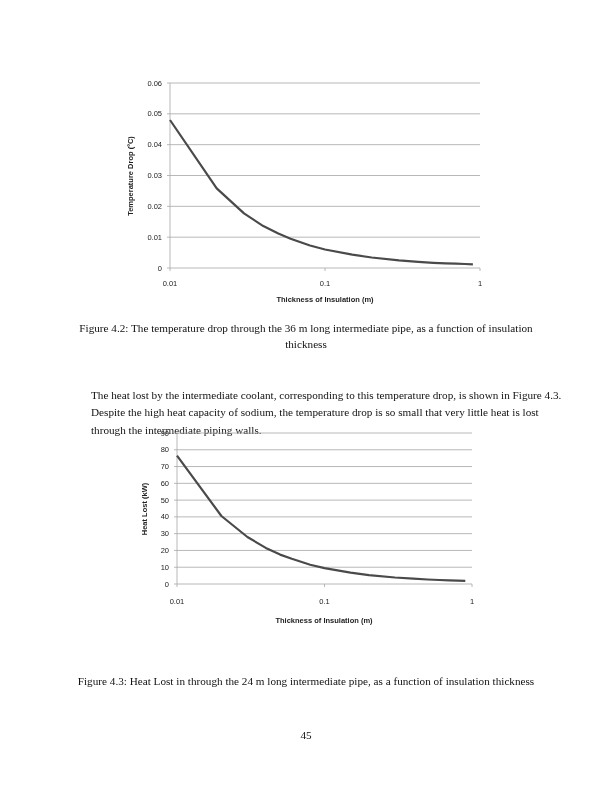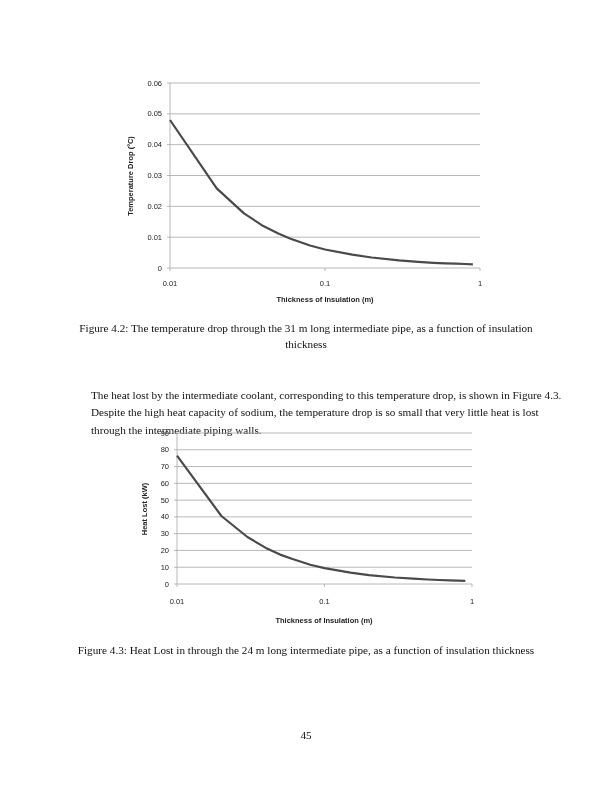--- a/index.html
+++ b/index.html
@@ -67,21 +67,21 @@
       <circle cx="433.3403506720829" cy="262.7583333333333" r="0" fill="none"></circle>
       <circle cx="445.61344380946474" cy="263.375" r="0" fill="none"></circle>
       <circle cx="455.9901962022098" cy="263.68333333333334" r="0" fill="none"></circle>
       <circle cx="464.97894798375125" cy="263.9916666666667" r="0" fill="none"></circle>
       <circle cx="472.90758896309535" cy="264.3" r="0" fill="none"></circle>
     </g>
   <text class="axlabel" x="325" y="302" text-anchor="middle">Thickness of Insulation (m)</text>
   <text class="axlabel" transform="translate(133,176) rotate(-90)" text-anchor="middle">Temperature Drop (ºC)</text>
 </svg>
 
-<div class="caption" style="top:320px;">Figure 4.2: The temperature drop through the 31 m long intermediate pipe, as a function of insulation thickness</div>
+<div class="caption" style="top:320px;">Figure 4.2: The temperature drop through the 36 m long intermediate pipe, as a function of insulation thickness</div>
 
 <div class="para" style="top:387px;margin-left:19px;">The heat lost by the intermediate coolant, corresponding to this temperature drop, is shown in Figure 4.3.  Despite the high heat capacity of sodium, the temperature drop is so small that very little heat is lost through the intermediate piping walls.</div>
 
 <svg class="chart" width="612" height="792" id="chart2" style="pointer-events:none;">
   <g id="c2-grid">
       <line x1="174" x2="177" y1="584" y2="584" stroke="#a6a6a6" stroke-width="0.8"></line>
       <line x1="177" x2="472" y1="567.2222222222222" y2="567.2222222222222" stroke="#a6a6a6" stroke-width="0.8"></line>
       <line x1="174" x2="177" y1="567.2222222222222" y2="567.2222222222222" stroke="#a6a6a6" stroke-width="0.8"></line>
       <line x1="177" x2="472" y1="550.4444444444445" y2="550.4444444444445" stroke="#a6a6a6" stroke-width="0.8"></line>
       <line x1="174" x2="177" y1="550.4444444444445" y2="550.4444444444445" stroke="#a6a6a6" stroke-width="0.8"></line>
@@ -139,15 +139,15 @@
       <circle cx="427.59807563956275" cy="579.47" r="0" fill="none"></circle>
       <circle cx="439.2773094315874" cy="579.9733333333334" r="0" fill="none"></circle>
       <circle cx="449.15196090210287" cy="580.3088888888889" r="0" fill="none"></circle>
       <circle cx="457.7057730813117" cy="580.6444444444444" r="0" fill="none"></circle>
       <circle cx="465.25077014230044" cy="580.8122222222222" r="0" fill="none"></circle>
     </g>
   <text class="axlabel" x="324" y="623" text-anchor="middle">Thickness of Insulation (m)</text>
   <text class="axlabel" transform="translate(147,509) rotate(-90)" text-anchor="middle">Heat Lost (kW)</text>
 </svg>
 
-<div class="caption" style="top:642px;">Figure 4.3:  Heat Lost in through the 24 m long intermediate pipe, as a function of insulation thickness</div>
+<div class="caption" style="top:673px;">Figure 4.3:  Heat Lost in through the 24 m long intermediate pipe, as a function of insulation thickness</div>
 
 <div class="pagenum">45</div>
 
 </body></html>

